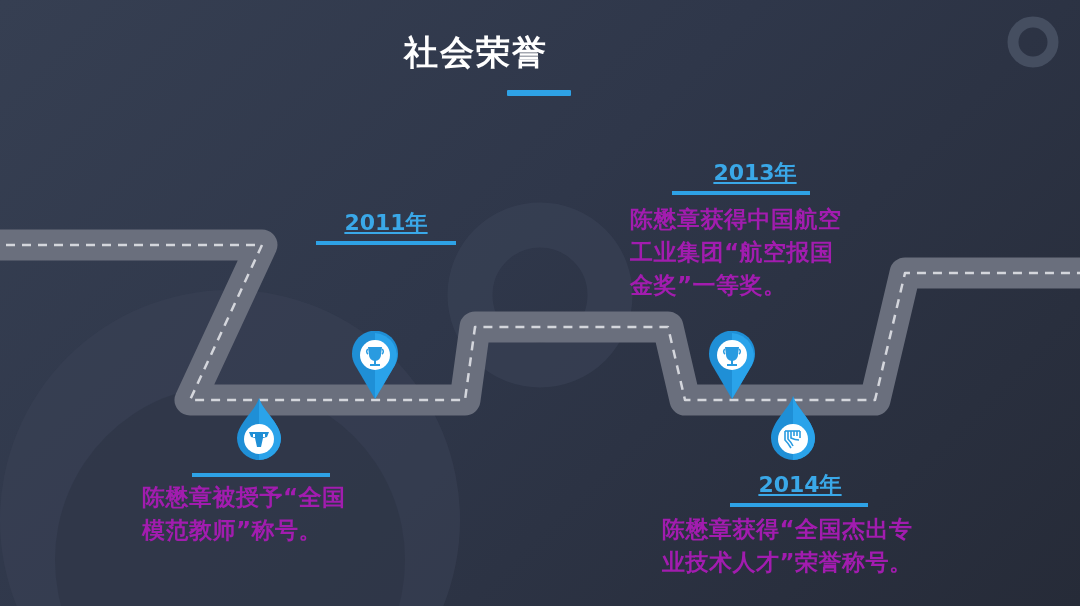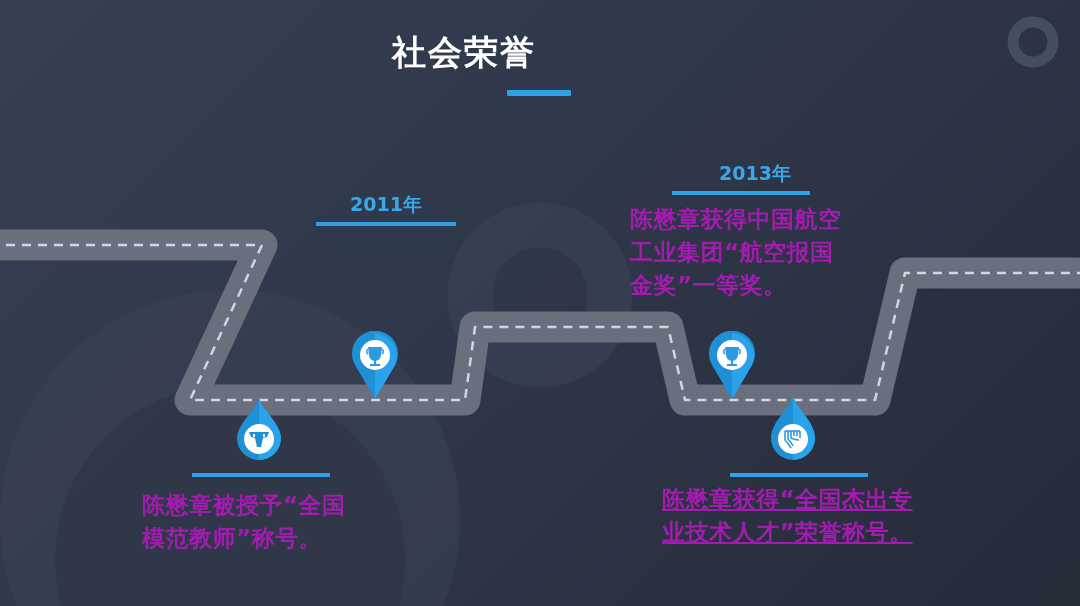--- a/index.html
+++ b/index.html
@@ -3,31 +3,32 @@
 <meta charset="utf-8">
 <style>
   html, body { margin: 0; padding: 0; }
   body {
     width: 1080px; height: 606px; overflow: hidden; position: relative;
     background: linear-gradient(135deg, #363f52 0%, #2f374a 45%, #262b38 100%);
     font-family: "DejaVu Sans", "Liberation Sans", sans-serif;
   }
   .bg-layer { position: absolute; left: 0; top: 0; width: 1080px; height: 606px; }
   .title {
-    position: absolute; left: 4px; width: 920px; top: 30px; text-align: center;
+    position: absolute; left: 16px; width: 920px; top: 30px; text-align: center;
     color: #ffffff; font-size: 34px; font-weight: bold; letter-spacing: 2px;
   }
   .title-underline {
     position: absolute; left: 507px; top: 90px; width: 64px; height: 6px;
     background: #2ea2e6; border-radius: 1px;
   }
   .event { position: absolute; }
   .event .year {
-    color: #3aa8e8; font-size: 19px; font-weight: bold; text-align: center;
+    color: #3aa8e8; font-size: 22px; font-weight: bold; text-align: center;
     line-height: 30px;
+    text-decoration: underline;
   }
   .event .rule { height: 4px; background: #2ea2e6; margin-top: 3px; }
   .event .desc {
     color: #a21caf; font-size: 23px; font-weight: bold; line-height: 33px;
     margin-top: 8px; white-space: pre-line; letter-spacing: 0.5px;
   }
   .pin { position: absolute; }
 </style>
 </head>
 <body>
@@ -103,34 +104,35 @@
     <path d="M23 35 L23 42 Q 27 44 31 44"></path>
     <path d="M26 35 L26 40"></path>
     <path d="M29 35 L29 40"></path>
     <path d="M32 35 L32 42"></path>
     <path d="M17 35 L32 35"></path>
   </g>
 </svg>
 
 <div class="event" style="left:142px; top:470px; width:252px;">
   <div class="rule" style="margin-left:50px; width:138px;"></div>
-  <div class="desc" style="margin-top:12px;">陈懋章被授予“全国
+  <div class="desc" style="margin-top:4px;">陈懋章被授予“全国
 模范教师”称号。</div>
 </div>
 
-<div class="event" style="left:288px; top:189px; width:230px;">
+<div class="event" style="left:288px; top:208px; width:230px;">
   <div class="year" style="width:196px;">2011年</div>
   <div class="rule" style="margin-left:28px; width:140px;"></div>
 </div>
 
 <div class="event" style="left:630px; top:158px; width:260px;">
   <div class="year" style="width:250px;">2013年</div>
   <div class="rule" style="margin-left:42px; width:138px;"></div>
   <div class="desc">陈懋章获得中国航空
 工业集团“航空报国
 金奖”一等奖。</div>
 </div>
 
 <div class="event" style="left:662px; top:470px; width:310px;">
+  <div class="year" style="width:276px;">2014年</div>
   <div class="rule" style="margin-left:68px; width:138px;"></div>
-  <div class="desc" style="margin-top:6px;text-decoration:underline;">陈懋章获得“全国杰出专
+  <div class="desc" style="margin-top:6px;">陈懋章获得“全国杰出专
 业技术人才”荣誉称号。</div>
 </div>
 
 </body></html>

